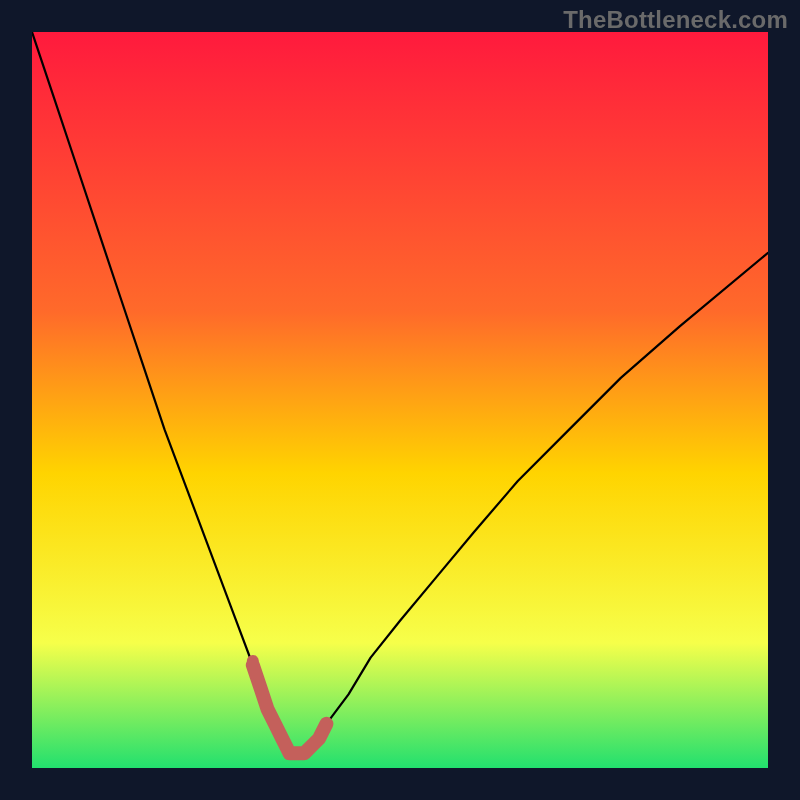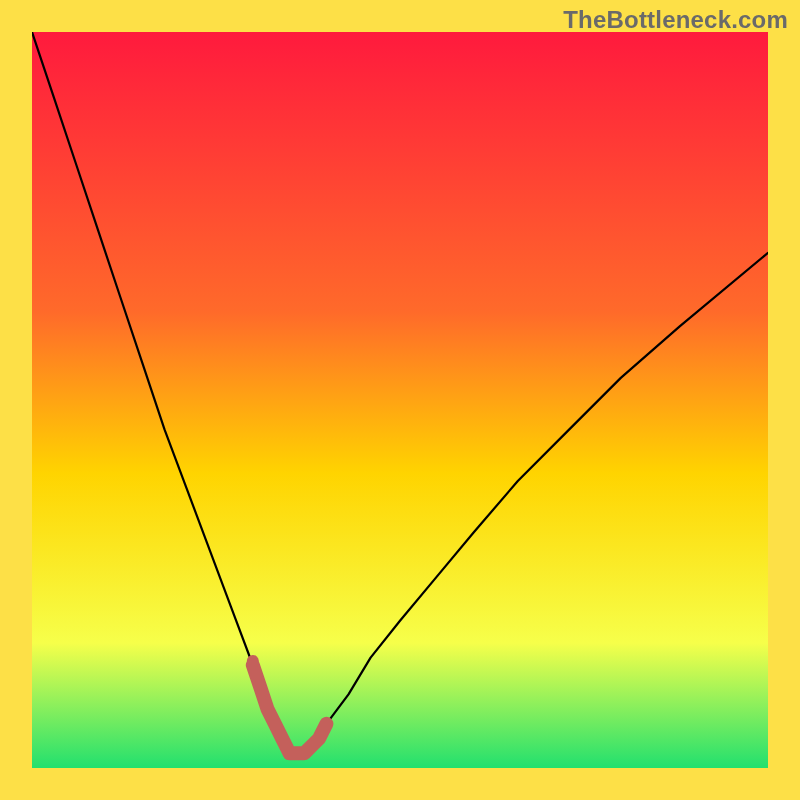--- a/index.html
+++ b/index.html
@@ -7,21 +7,21 @@
     padding: 0;
     width: 800px;
     height: 800px;
     background: #000;
     font-family: Arial, Helvetica, sans-serif;
   }
   .frame {
     position: relative;
     width: 800px;
     height: 800px;
-    background: #fde047;
+    background: #0f172a;
   }
   .watermark {
     position: absolute;
     top: 6px;
     right: 12px;
     color: #6a6a6a;
     font-size: 24px;
     font-weight: 600;
     letter-spacing: 0.2px;
     user-select: none;

